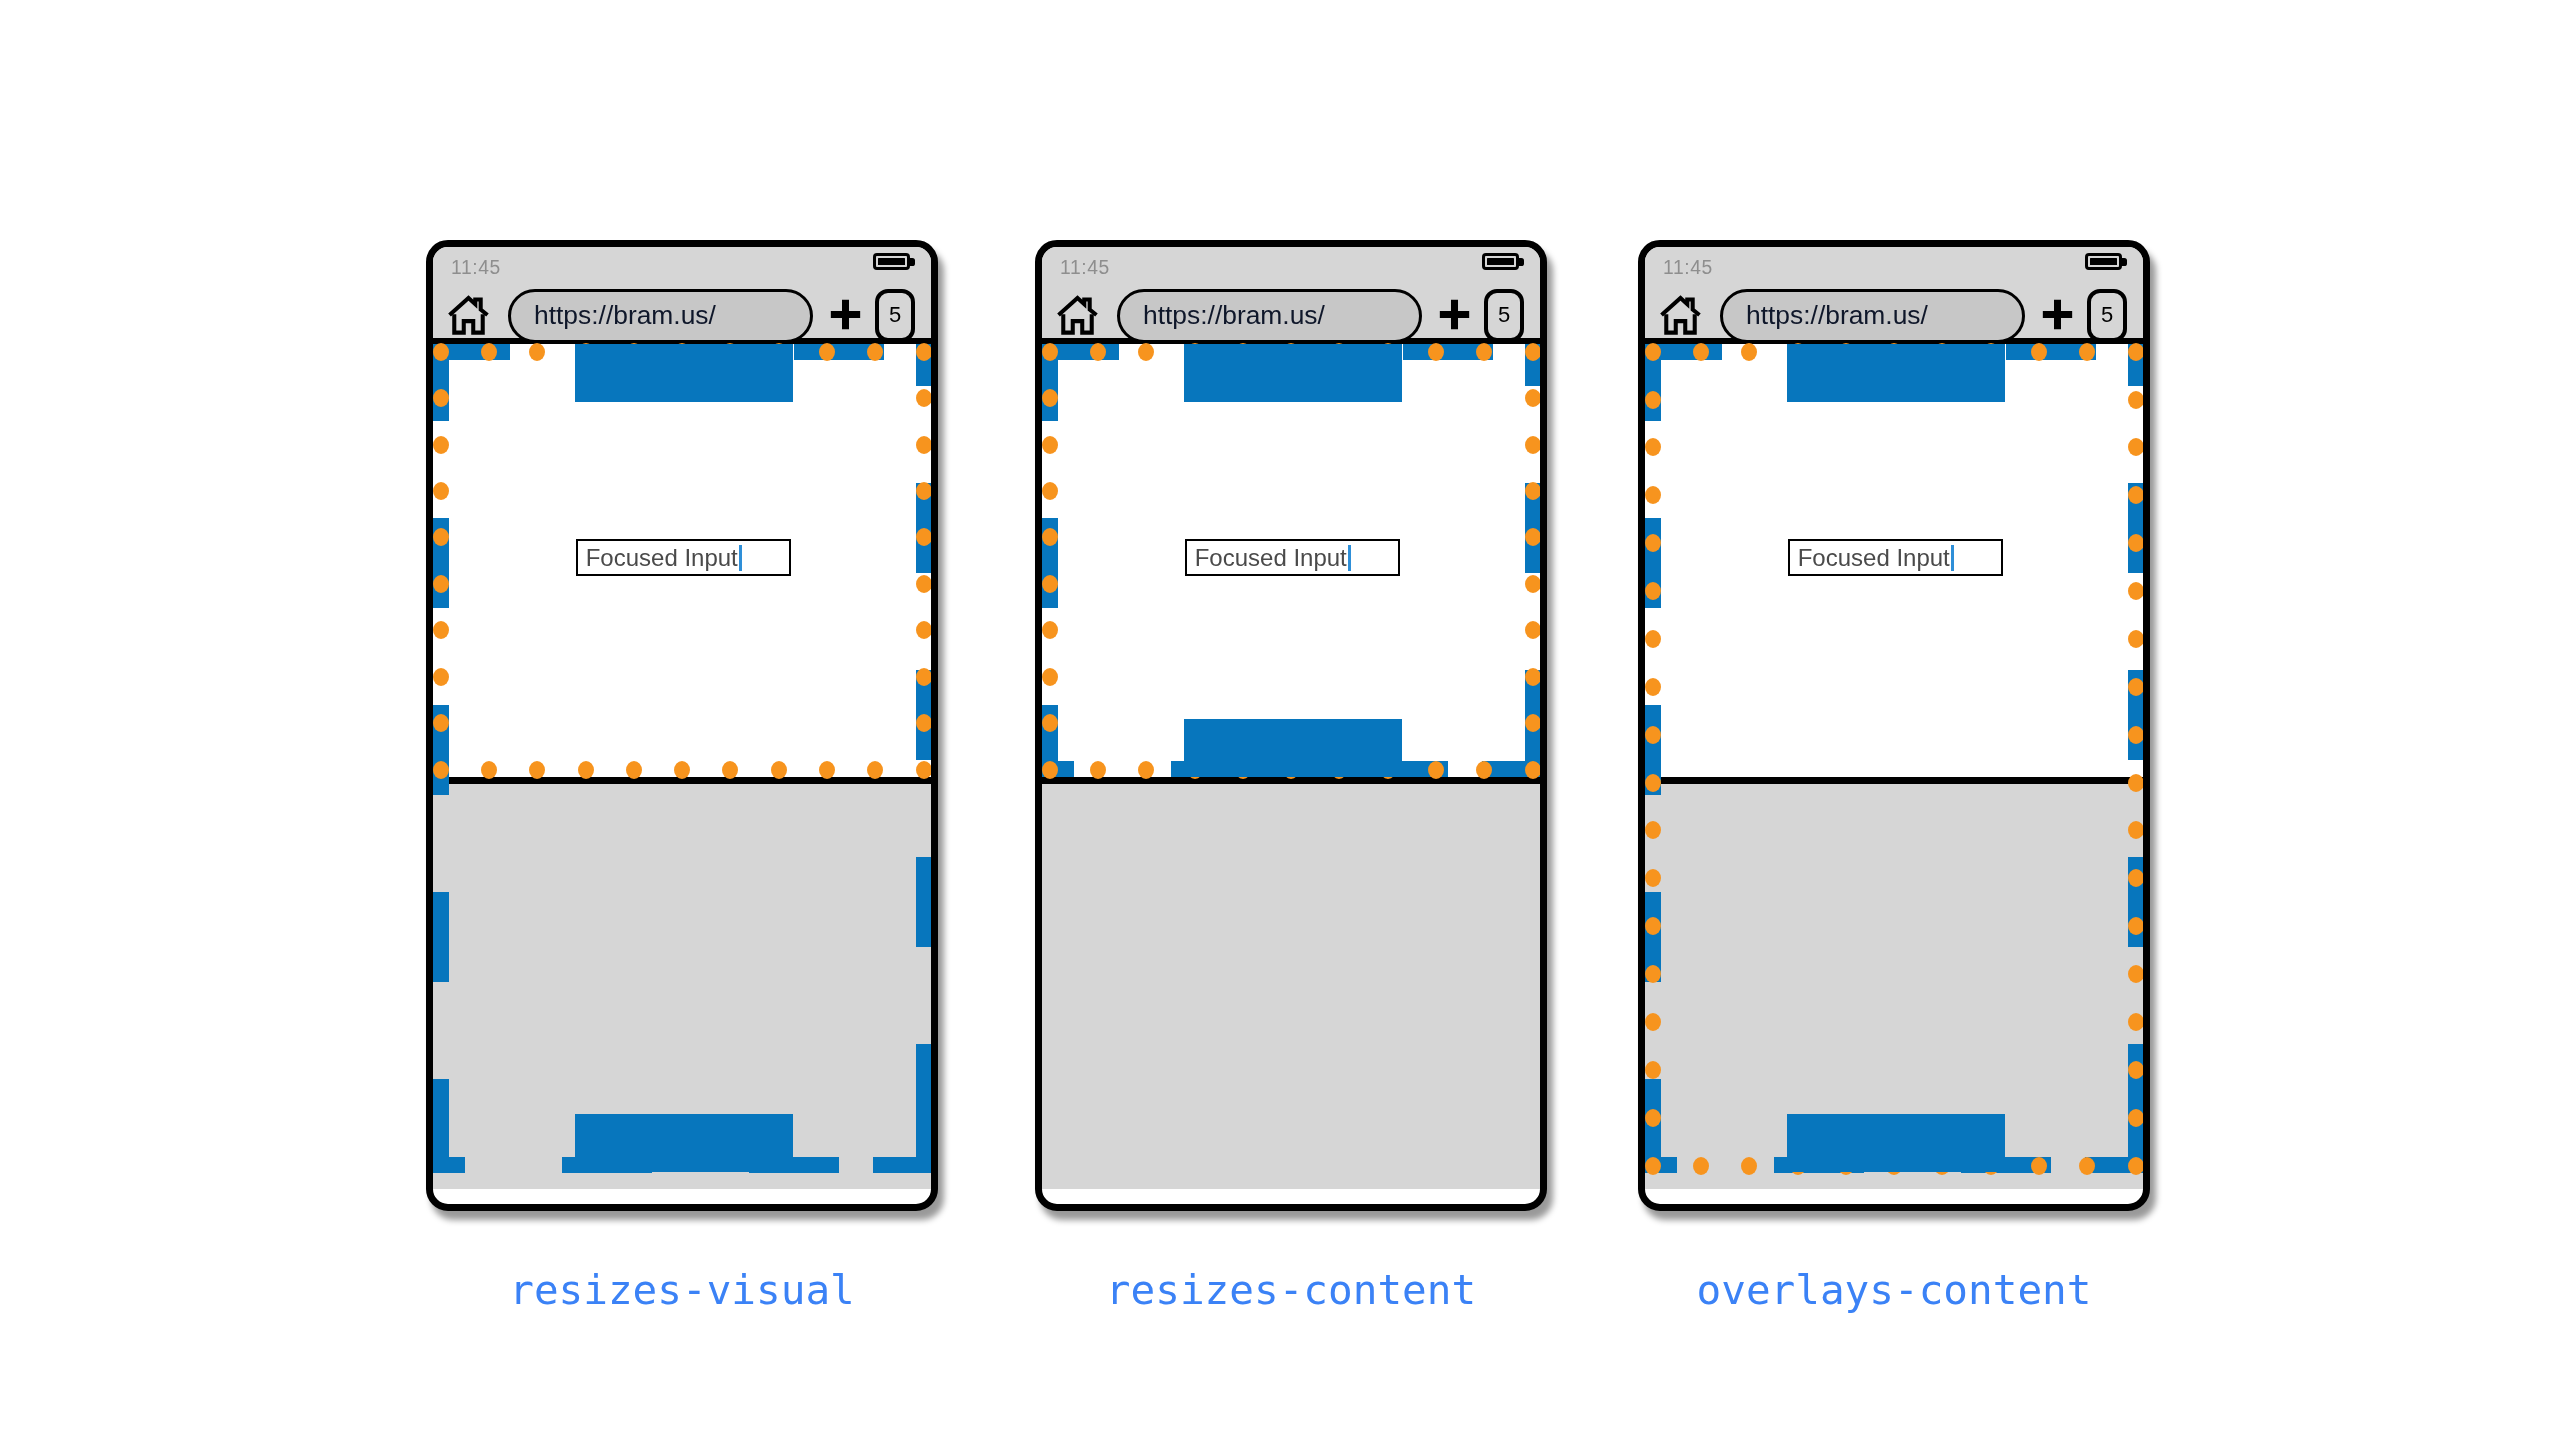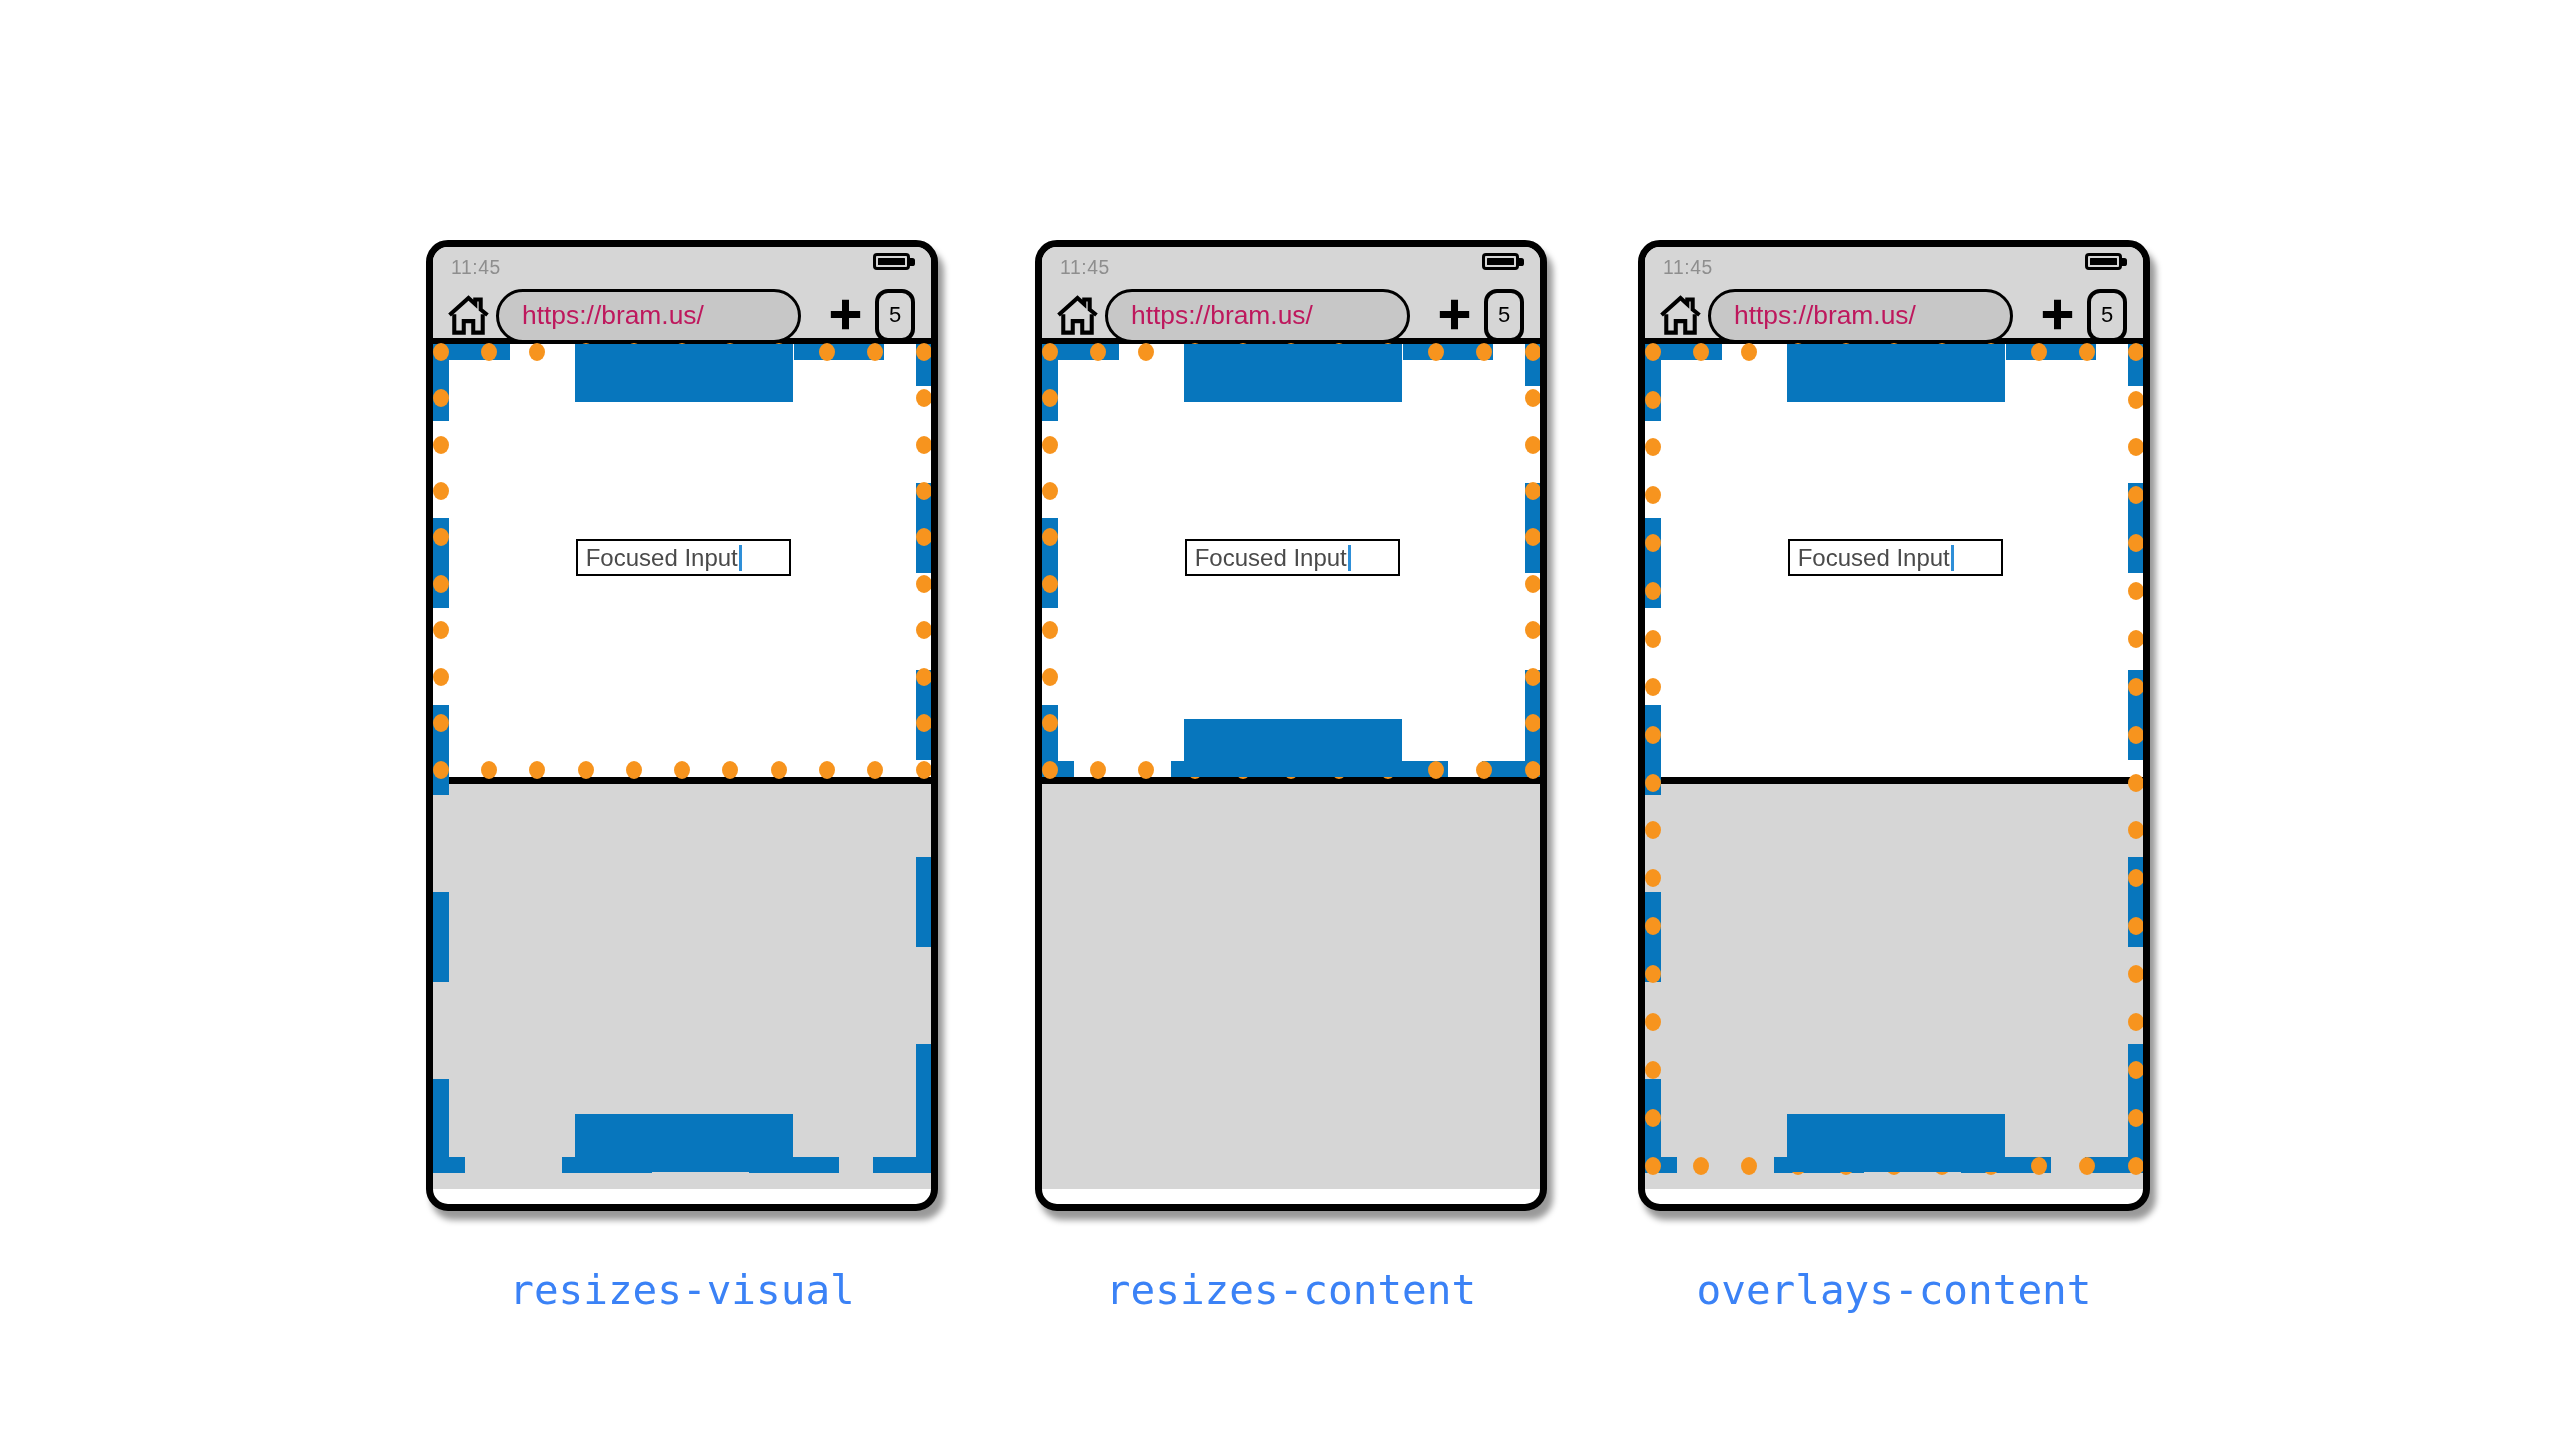--- a/index.html
+++ b/index.html
@@ -32,24 +32,24 @@
     padding:1.9px;background:#d6d6d6;
   }
   .bat-fill{width:100%;height:100%;background:#000;border-radius:0.6px;}
   .bat-nub{
     position:absolute;left:37px;top:4.5px;width:5.2px;height:7.7px;
     background:#000;border-radius:0 2.6px 2.6px 0;
   }
   .url-row{position:absolute;left:0;top:39px;width:100%;height:64px;}
   .home-btn{position:absolute;left:13px;top:7.7px;width:45px;height:42px;}
   .url-pill{
-    position:absolute;left:63px;top:2.6px;width:305px;height:54px;
+    position:absolute;left:75px;top:2.6px;width:305px;height:54px;
     background:#c7c7c7;border:3.9px solid #000;border-radius:31px;
     box-sizing:border-box;display:flex;align-items:center;
-    padding-left:23px;font-size:26.4px;color:#be185d;
+    padding-left:23px;font-size:26.4px;color:#0f172a;
   }
   .plus-btn{position:absolute;left:394px;top:9.7px;width:37px;height:37px;}
   .tab-btn{
     position:absolute;left:442px;top:2.6px;width:40px;height:53px;
     border:4.5px solid #000;border-radius:13px;box-sizing:border-box;
     display:flex;align-items:center;justify-content:center;
     font-size:22px;color:#000;background:transparent;
   }
   .chrome-divider{height:6.4px;background:#000;}
 

